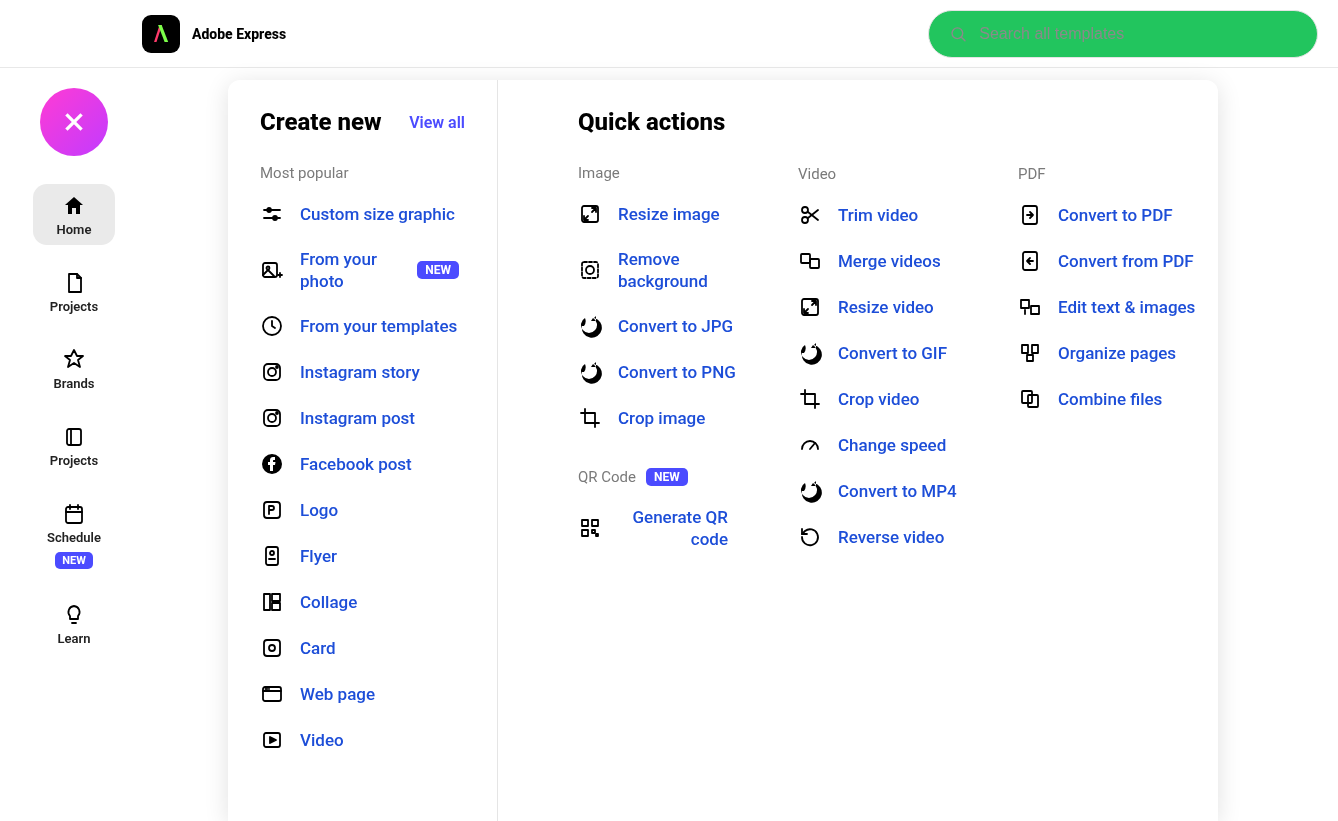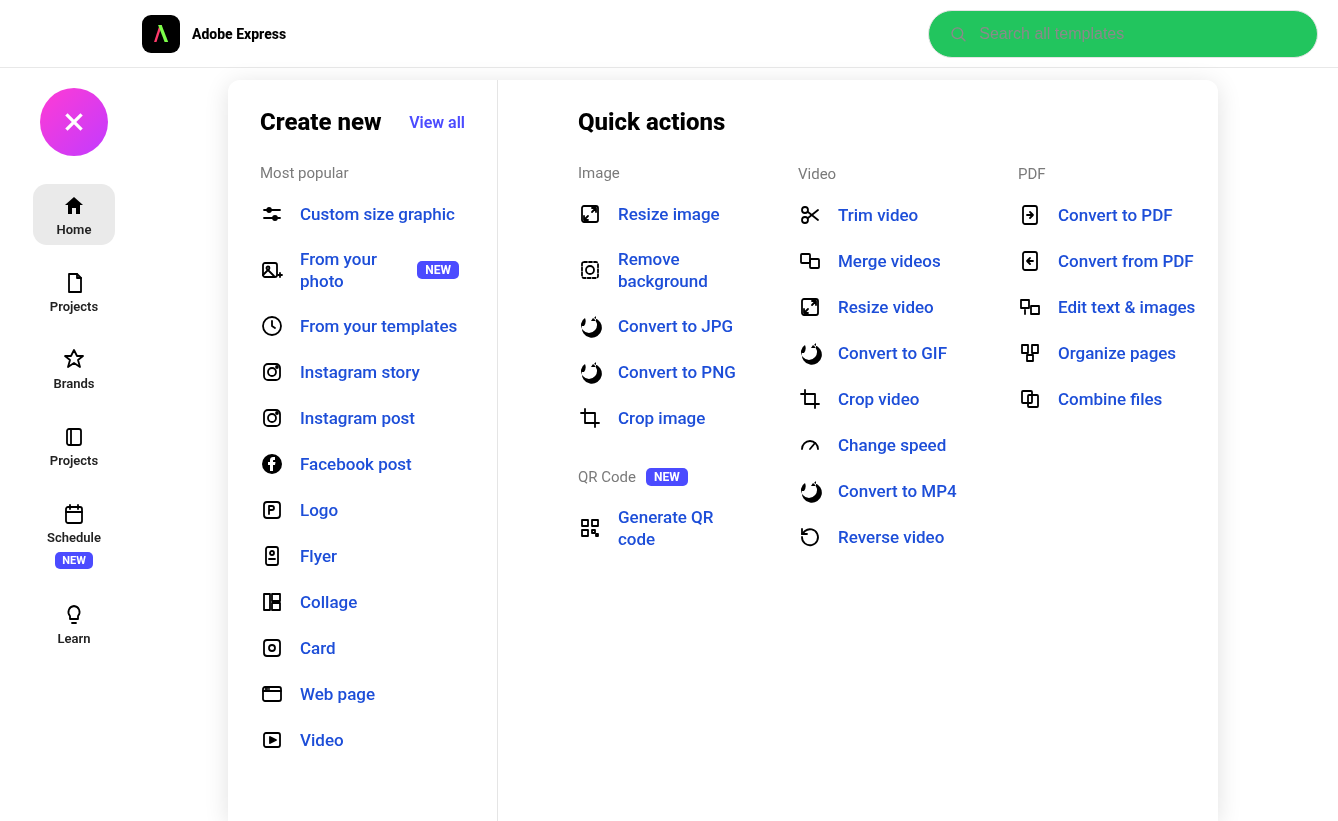--- a/index.html
+++ b/index.html
@@ -74,21 +74,21 @@
   background: #4b4bff; color: #fff; font-size: 12px; font-weight: 700;
   padding: 2px 8px; border-radius: 5px;
 }
 .item-list { display: flex; flex-direction: column; gap: 22px; }
 .item {
   display: flex; align-items: center; gap: 16px; cursor: pointer;
 }
 .item .item-icon { width: 24px; height: 24px; flex-shrink: 0; color: #000; }
 .item .item-label { font-size: 17px; font-weight: 500; color: #1d4ed8; line-height: 1.3; }
 .item-row-badge { margin-left: auto; margin-right: 6px; }
-.qr-section { margin-top: 38px; }
+.qr-section { margin-top: 38px; text-align: right; }
 
 
 svg.icon-svg { width: 100%; height: 100%; fill: none; stroke: currentColor; stroke-width: 1.8; stroke-linecap: round; stroke-linejoin: round; }
 svg.icon-fill { width:100%; height:100%; fill: currentColor; }
 </style>
 </head>
 <body>
 
 <div class="header">
   <div class="brand">

